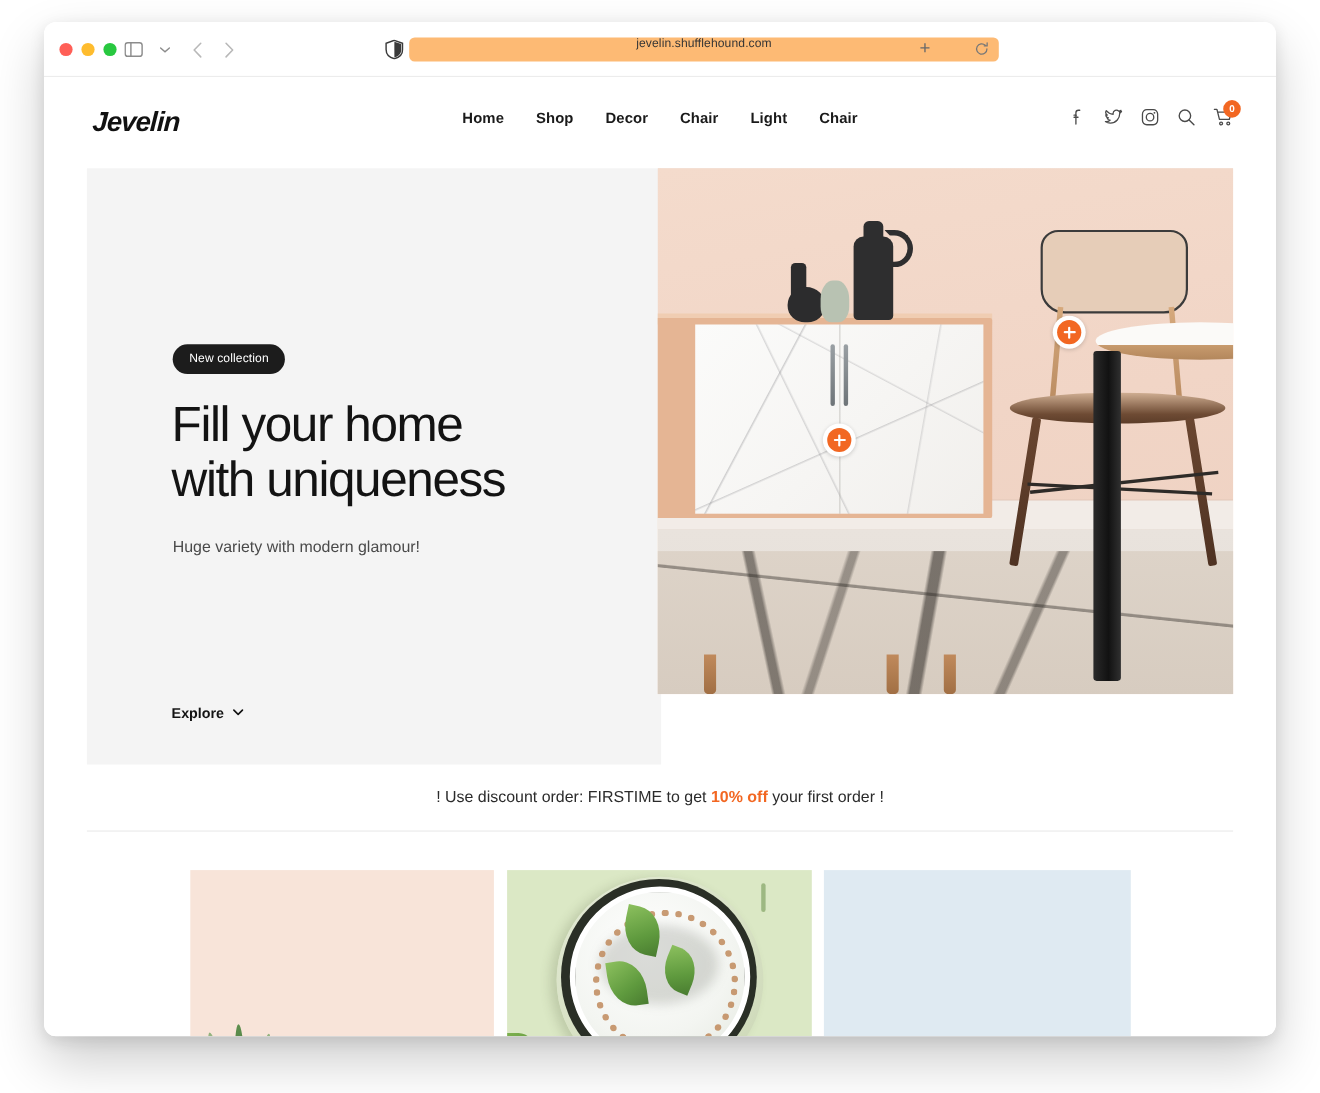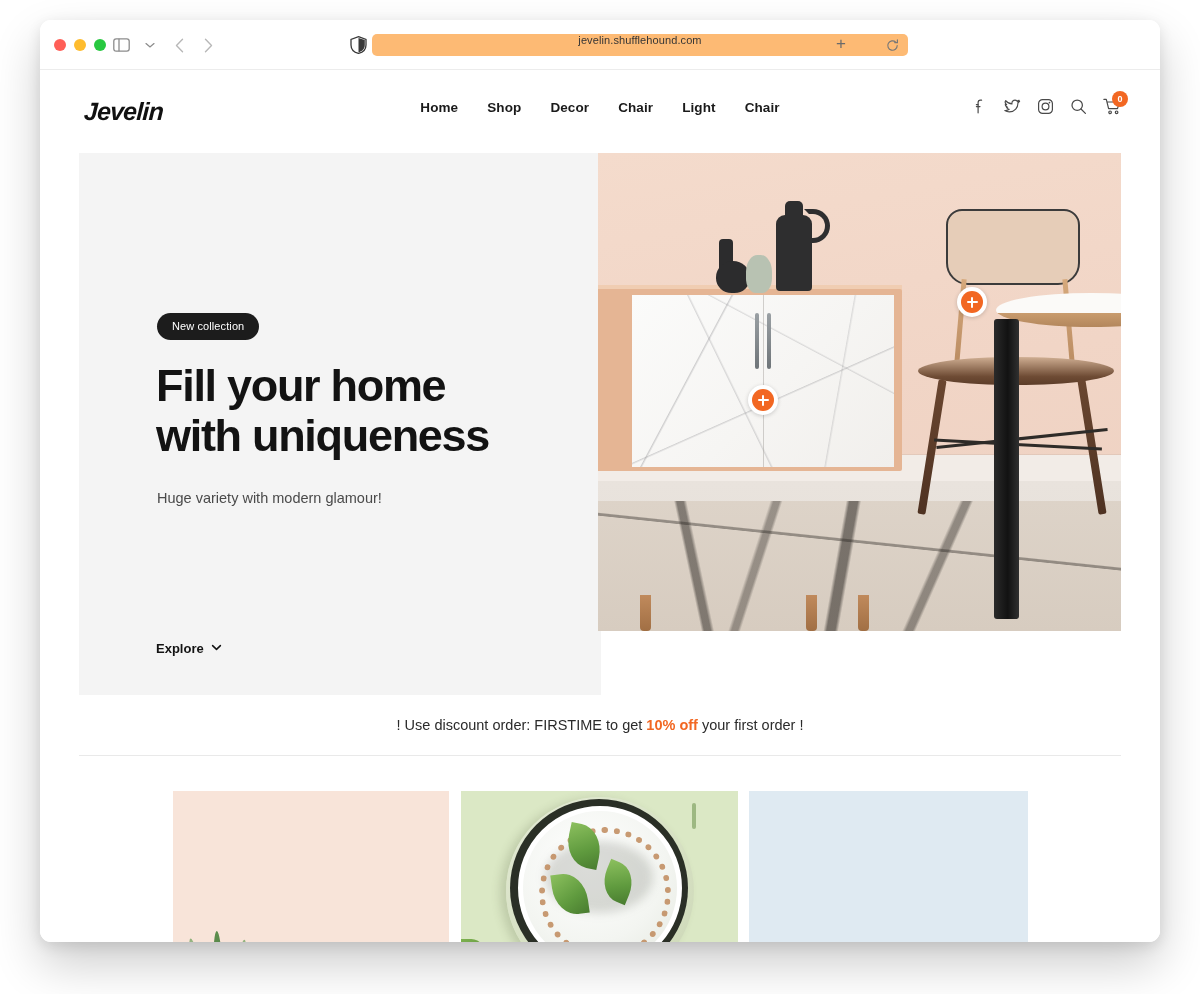--- a/index.html
+++ b/index.html
@@ -145,21 +145,21 @@
     position: absolute; left: 117px; top: 160px;
     background: #1c1c1c; color: #ffffff;
     font-size: 11px; font-weight: normal;
     padding: 7px 15px 8px;
     border-radius: 16px;
     letter-spacing: .1px;
   }
   .hero-title {
     position: absolute; left: 116px; top: 208px;
     width: 430px;
-    font-size: 45px; font-weight: bold;
+    font-size: 45px; font-weight: normal;
     line-height: 1.11;
     color: #131313;
     letter-spacing: -1.3px;
   }
   .hero-sub {
     position: absolute; left: 117px; top: 337px;
     font-size: 14.5px; color: #4a4a4a;
     font-weight: 500;
   }
   .explore-link {

